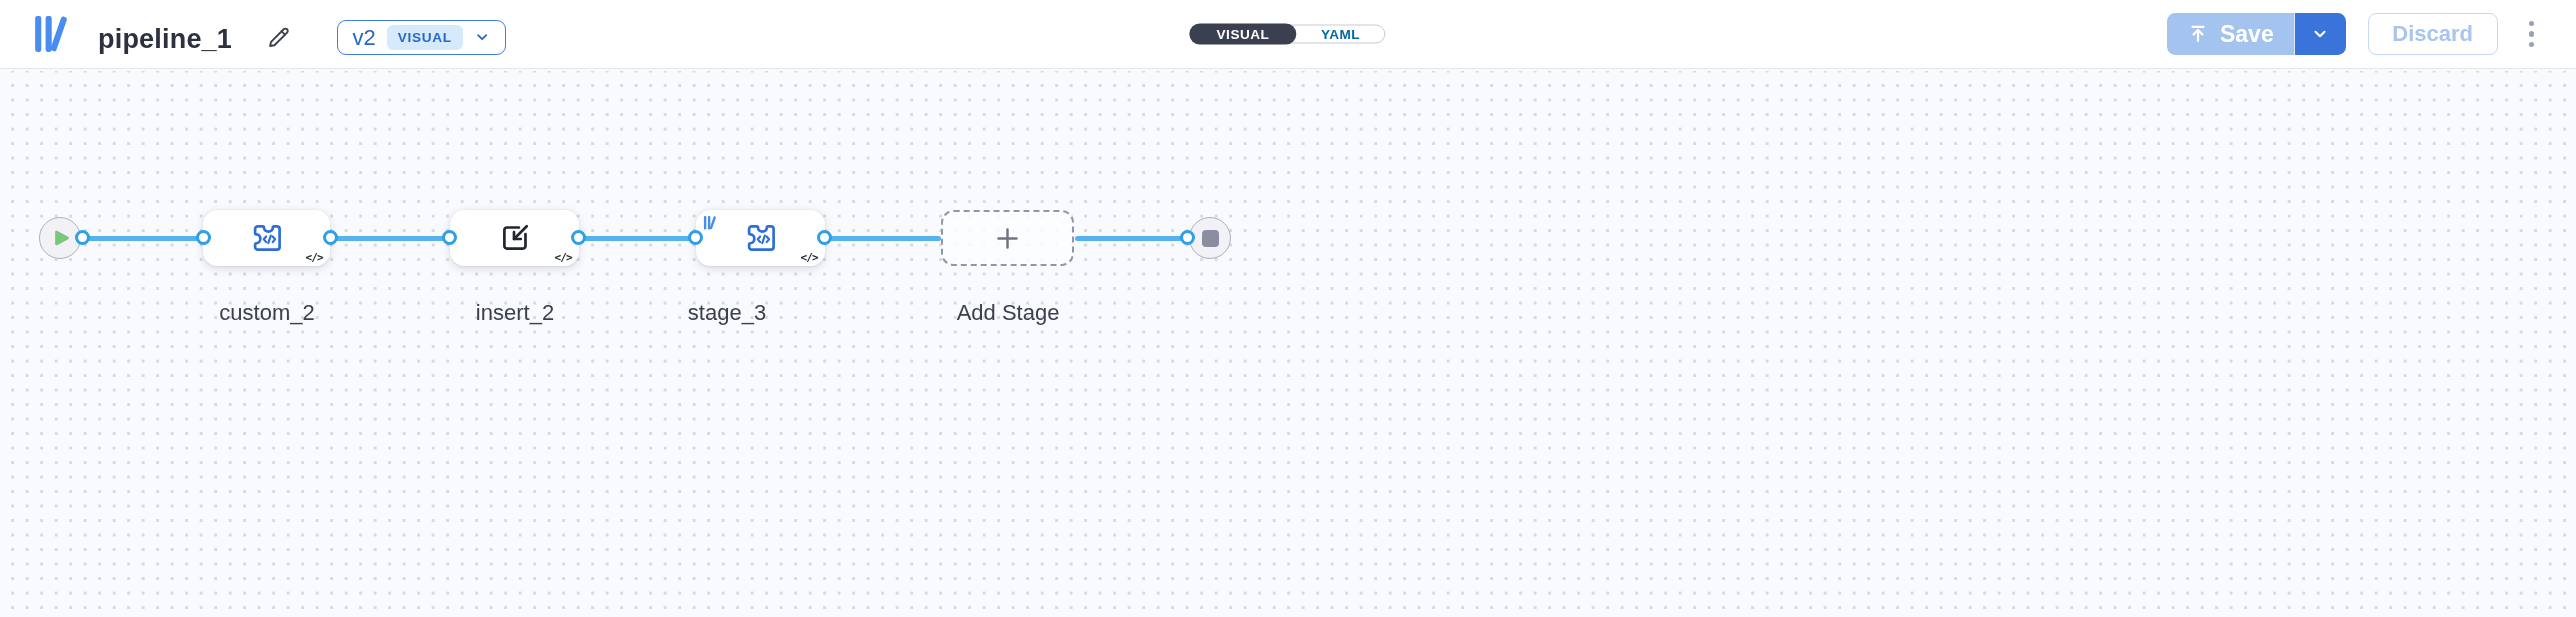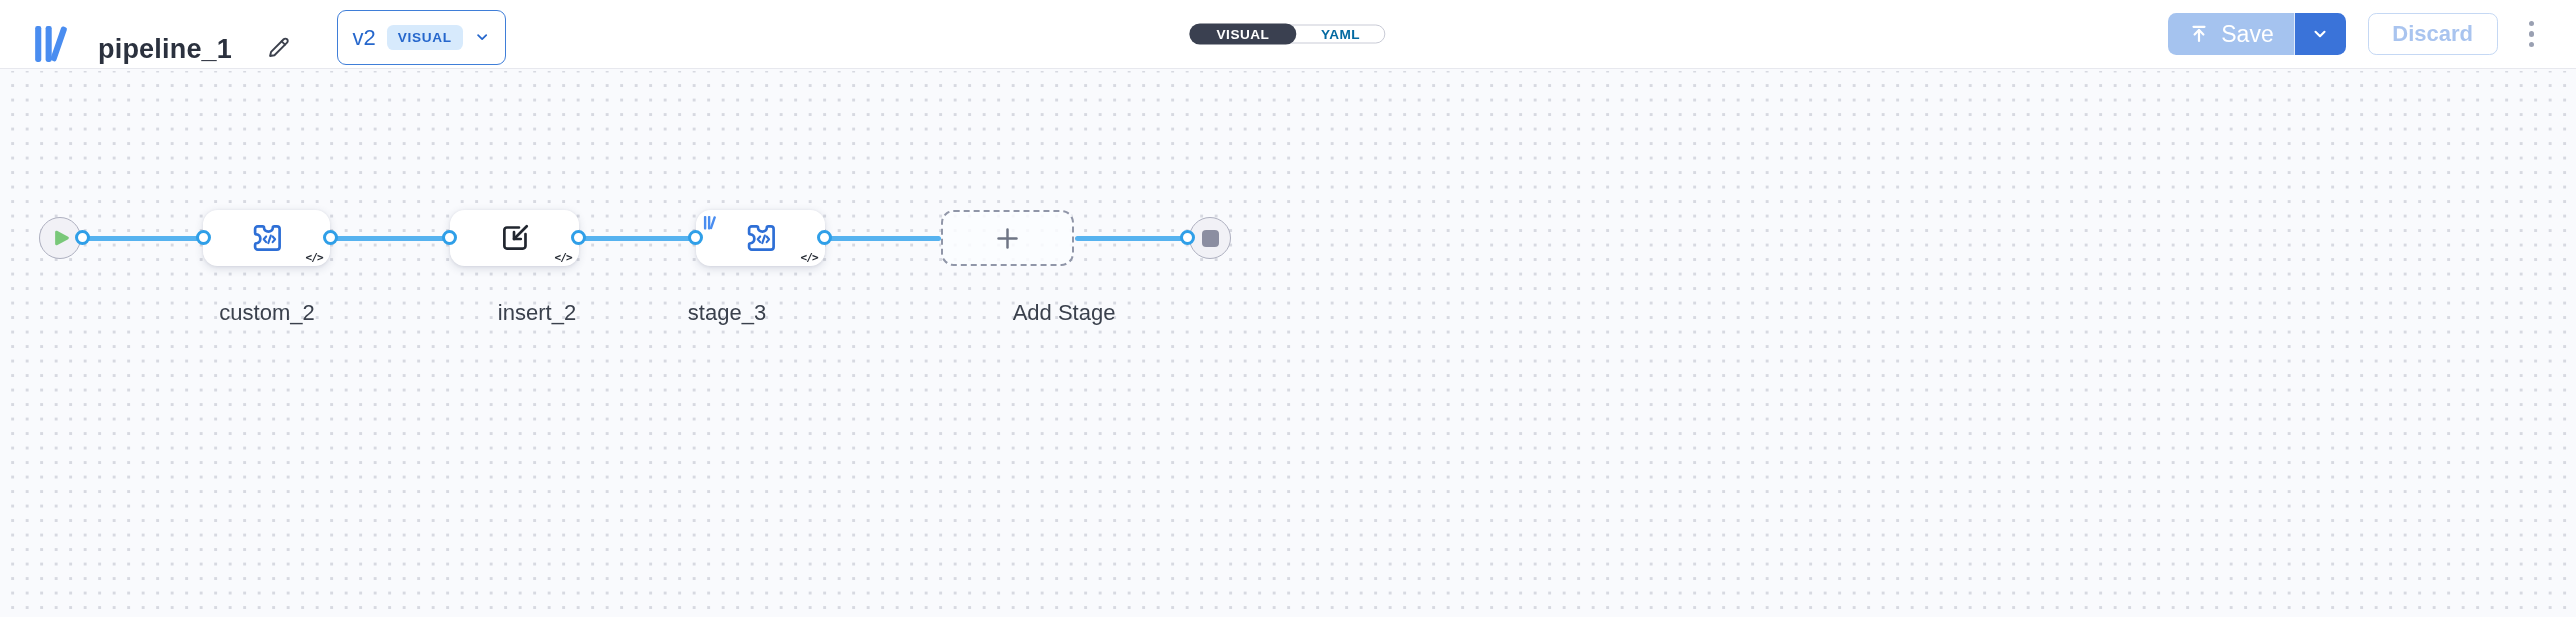--- a/index.html
+++ b/index.html
@@ -5,35 +5,35 @@
   html,body{margin:0;padding:0;width:2576px;height:617px;overflow:hidden;
     font-family:"Liberation Sans",sans-serif;background:#f9fafd;}
   *{box-sizing:border-box;}
 
   
   .header{position:absolute;left:0;top:0;width:2576px;height:69px;background:#ffffff;
     border-bottom:1.8px solid #e7e8ee;display:flex;align-items:center;padding:0 33px;}
   .left-group{display:flex;align-items:flex-end;gap:29px;}
   .app-title{font-size:27px;font-weight:bold;color:#2b313e;letter-spacing:0.2px;}
   .icon-btn{background:none;border:none;padding:3.6px;cursor:pointer;display:flex;align-items:center;}
-  .version-btn{display:flex;align-items:center;gap:11px;height:55px;padding:0 14.5px;margin-left:12.7px;
+  .version-btn{display:flex;align-items:center;gap:11px;height:35px;padding:0 14.5px;margin-left:12.7px;
     background:#fff;border:1.8px solid #3f7ed8;border-radius:9px;cursor:pointer;margin-top:7px;}
   .version-label{color:#2667cc;font-size:22px;}
   .version-status{background:#d7eafc;color:#2667cc;font-size:13.6px;font-weight:bold;
     letter-spacing:0.7px;padding:5.4px 11px;border-radius:6.4px;}
   .toggle{position:absolute;left:50%;top:50%;transform:translate(-50%,-50%);
     display:flex;align-items:stretch;height:19px;background:#fff;border:1.8px solid #c9cbd6;
     border-radius:907px;}
   .toggle-seg{display:flex;align-items:center;padding:0 24.5px;font-size:13.6px;font-weight:bold;
     letter-spacing:0.5px;color:#0369a1;cursor:pointer;border-radius:907px;}
   .toggle-seg.active{background:#3a4050;color:#ffffff;margin:-1.8px 0 -1.8px -1.8px;padding:0 27px;}
   .right-group{margin-left:auto;display:flex;align-items:center;gap:22px;}
   .save-split{display:flex;height:42px;border-radius:8.2px;overflow:hidden;cursor:pointer;}
   .save-main{display:flex;align-items:center;gap:11px;background:#a5c3ef;color:#fff;
-    font-size:23px;font-weight:normal;padding:0 20px;border:none;cursor:pointer;
+    font-size:23px;font-weight:bold;padding:0 20px;border:none;cursor:pointer;
     border-right:1.8px solid rgba(255,255,255,.65);}
   .save-arrow{width:51px;background:#3a73d9;border:none;display:flex;align-items:center;
     justify-content:center;cursor:pointer;}
   .discard-btn{height:42px;padding:0 23.6px;background:#fff;border:1.8px solid #c5d8f4;
     border-radius:8.2px;color:#a9c4ef;font-size:22px;font-weight:bold;cursor:pointer;}
   .kebab{display:flex;flex-direction:column;gap:5.4px;padding:5.4px 9px;background:none;border:none;cursor:pointer;}
   .kebab span{width:5.4px;height:5.4px;border-radius:50%;background:#9aa0b2;}
 
   
   .canvas{position:absolute;left:0;top:71px;width:2576px;height:546px;background:#f9fafd;
@@ -202,17 +202,17 @@
   <div class="handle" style="left:75px;"></div>
   <div class="handle" style="left:196px;"></div>
   <div class="handle" style="left:323px;"></div>
   <div class="handle" style="left:442px;"></div>
   <div class="handle" style="left:571px;"></div>
   <div class="handle" style="left:688px;"></div>
   <div class="handle" style="left:817px;"></div>
   <div class="handle" style="left:1180px;"></div>
 
   <div class="node-label" style="left:267px;">custom_2</div>
-  <div class="node-label" style="left:537px;">insert_2</div>
+  <div class="node-label" style="left:515px;">insert_2</div>
   <div class="node-label" style="left:727px;">stage_3</div>
-  <div class="node-label" style="left:1064px;">Add Stage</div>
+  <div class="node-label" style="left:1008px;">Add Stage</div>
 </div>
 
 
 </body></html>

